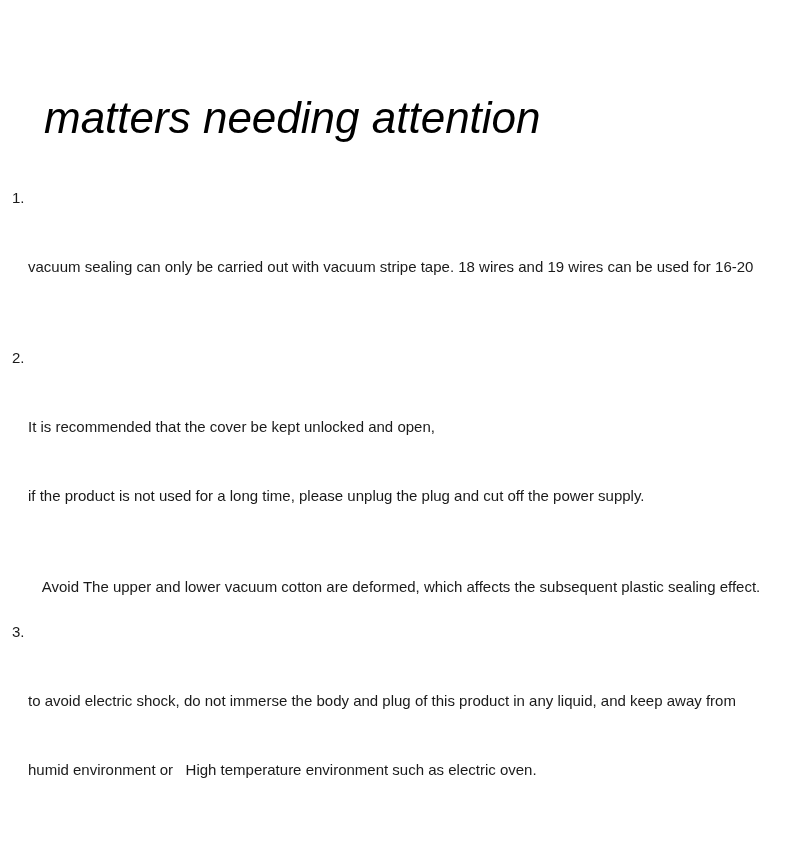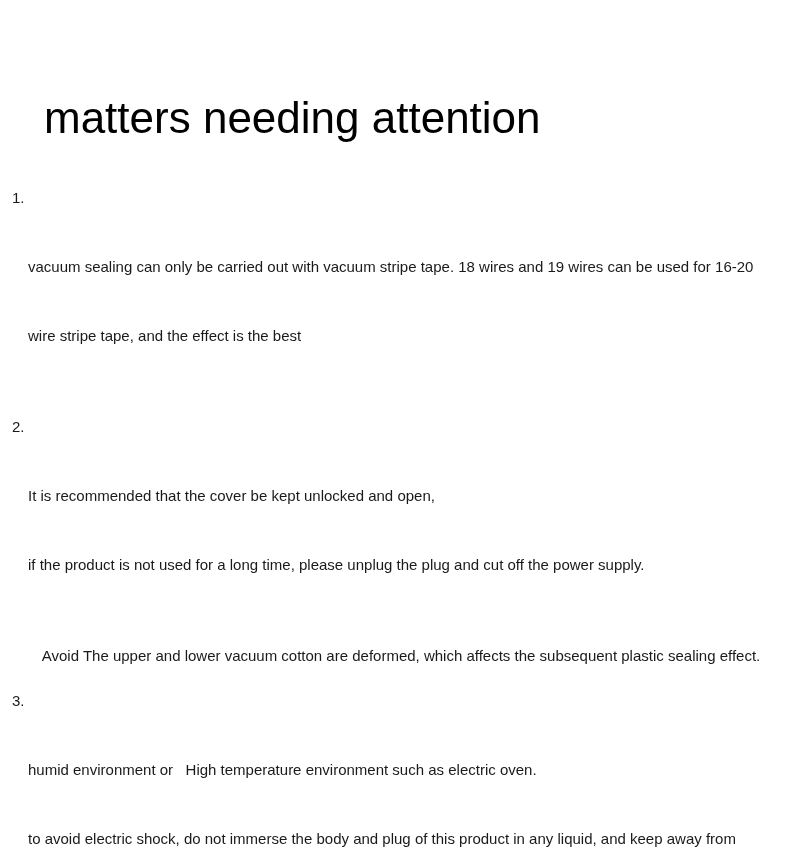--- a/index.html
+++ b/index.html
@@ -14,20 +14,21 @@
     font-family: "Liberation Sans", sans-serif;
     color: #1a1a1a;
   }
   .page-title {
     margin: 90px 0 0 44px;
     font-size: 44px;
     line-height: 56px;
     font-weight: 400;
     color: #000000;
     white-space: pre;
+    font-style: italic;
   }
   .content {
     margin-top: 40px;
   }
   .item {
     position: relative;
     margin: 0 0 22px 12px;
     padding-left: 16px;
     font-size: 15px;
     line-height: 23px;
@@ -52,30 +53,29 @@
 </head>
 <body>
 
 <h1 class="page-title">matters needing attention</h1>
 
 <div class="content">
 
   <div class="item">
     <span class="num">1.</span>
     <div class="line">vacuum sealing can only be carried out with vacuum stripe tape. 18 wires and 19 wires can be used for 16-20</div>
-    <div class="line">wire stripe tape, and the effect is the best</div>
   </div>
 
   <div class="item">
     <span class="num">2.</span>
     <div class="line">It is recommended that the cover be kept unlocked and open,</div>
     <div class="line">if the product is not used for a long time, please unplug the plug and cut off the power supply.</div>
   </div>
 
   <div class="note">Avoid The upper and lower vacuum cotton are deformed, which affects the subsequent plastic sealing effect.</div>
 
   <div class="item">
     <span class="num">3.</span>
+    <div class="line">to avoid electric shock, do not immerse the body and plug of this product in any liquid, and keep away from</div>
     <div class="line">humid environment or   High temperature environment such as electric oven.</div>
-    <div class="line">to avoid electric shock, do not immerse the body and plug of this product in any liquid, and keep away from</div>
   </div>
 
 </div>
 
 </body></html>

